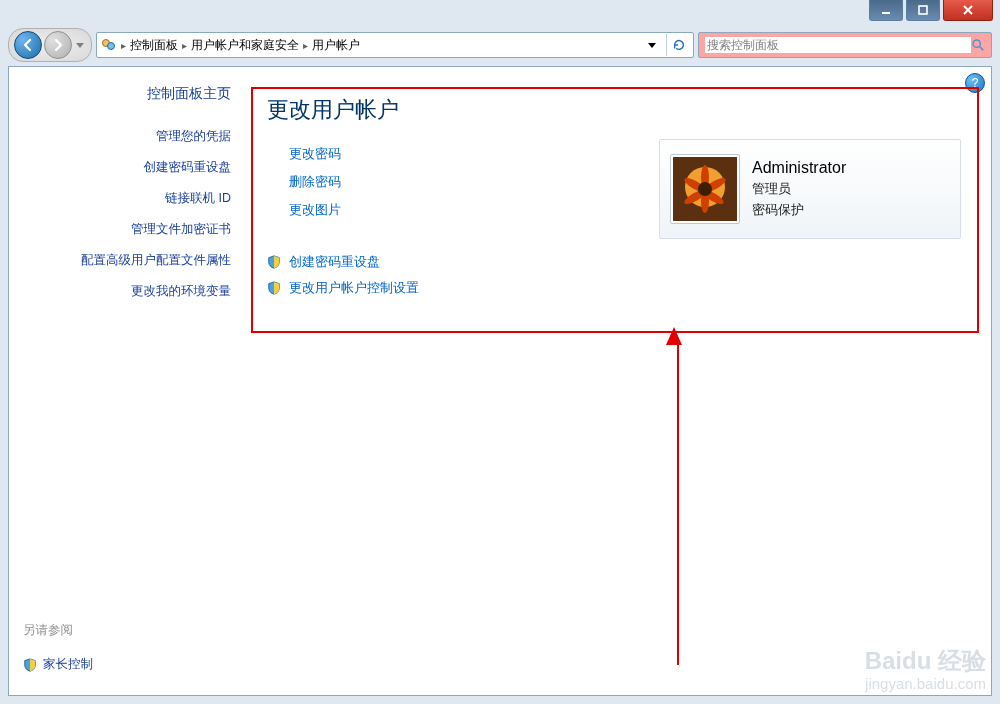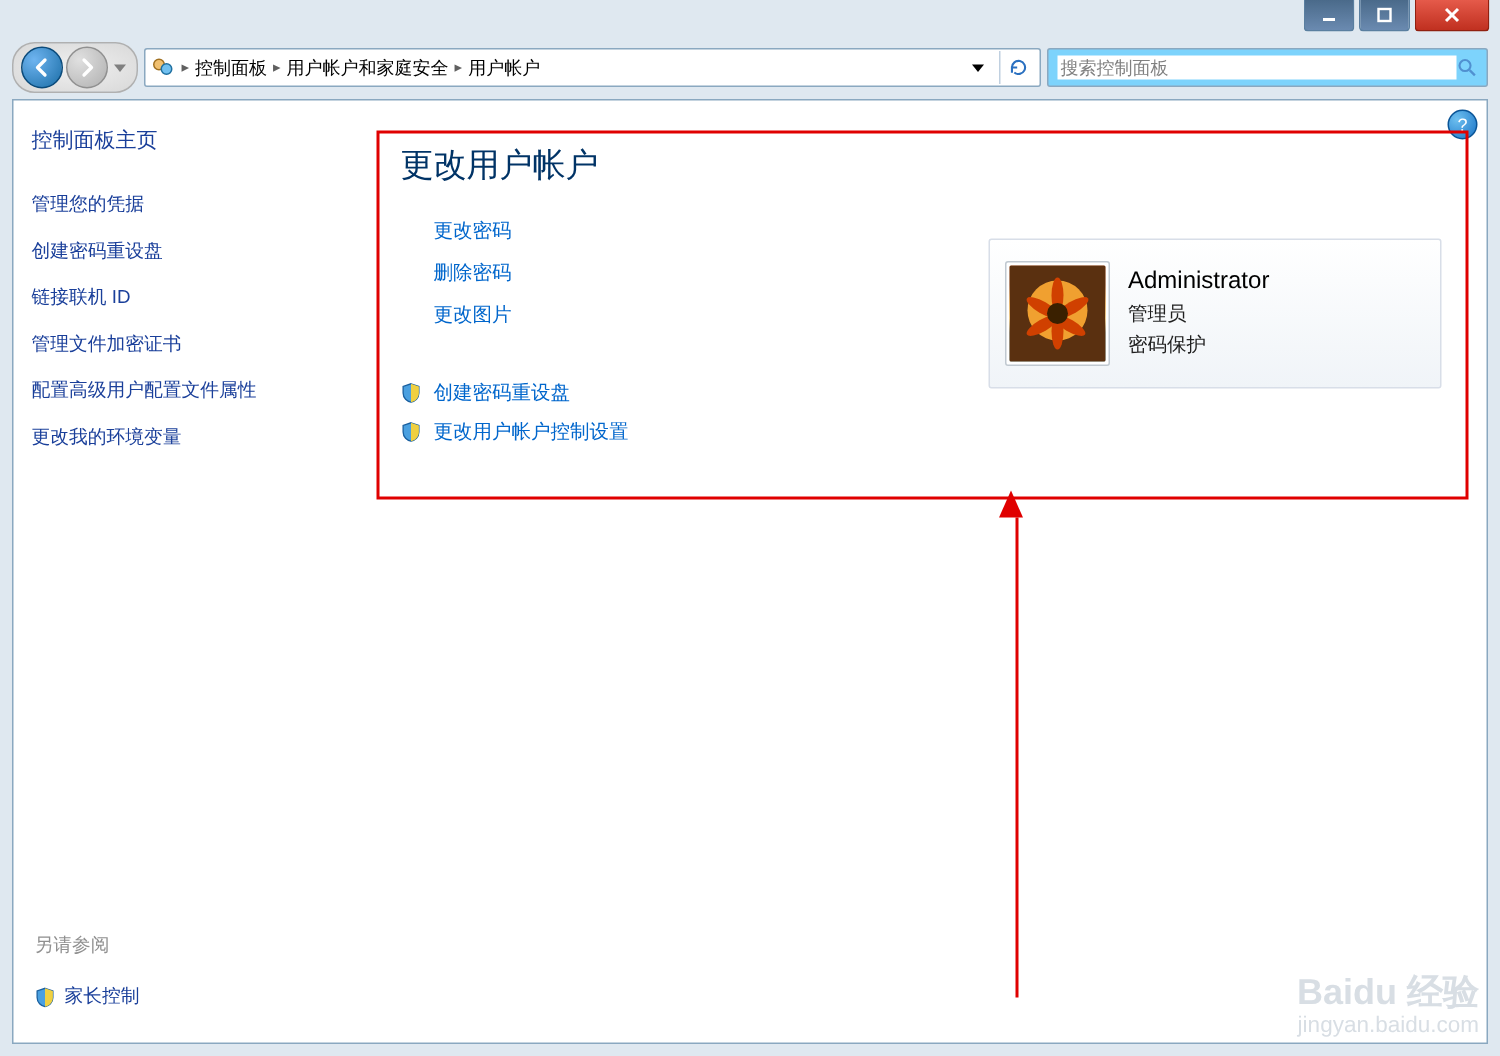--- a/index.html
+++ b/index.html
@@ -143,21 +143,21 @@
     width: 24px; height: 22px;
     border-left: 1px solid #c0d0e0;
     display: flex;
     align-items: center;
     justify-content: center;
   }
 
   .search-box {
     width: 280px;
     height: 24px;
-    background: #7dd3fc;
+    background: #fca5a5;
     border: 1px solid #8aa8c0;
     border-radius: 2px;
     display: flex;
     align-items: center;
     padding: 0 6px;
   }
   .search-box input {
     flex: 1;
     border: none;
     outline: none;
@@ -181,20 +181,21 @@
   
   .sidebar {
     width: 210px;
     padding: 18px 12px;
     display: flex;
     flex-direction: column;
     gap: 8px;
     position: relative;
     color: #1a3f9a;
     font-size: 12.5px;
+    text-align: right;
   }
   .sidebar .home-title {
     color: #1a3f9a;
     font-size: 14px;
     margin-bottom: 14px;
   }
   .sidebar a.task-link {
     color: #1a3f9a;
     text-decoration: none;
     padding: 3px 0;
@@ -270,21 +271,21 @@
     align-items: center;
     gap: 8px;
     margin: 8px 0;
     color: #0066cc;
     font-size: 13px;
   }
 
   
   .user-card {
     position: absolute;
-    top: 92px;
+    top: 72px;
     right: 30px;
     width: 280px;
     height: 86px;
     border: 1px solid #d8dee8;
     border-radius: 2px;
     background: linear-gradient(#fff, #f0f4f8);
     display: flex;
     align-items: center;
     padding: 6px 10px;
     gap: 12px;

